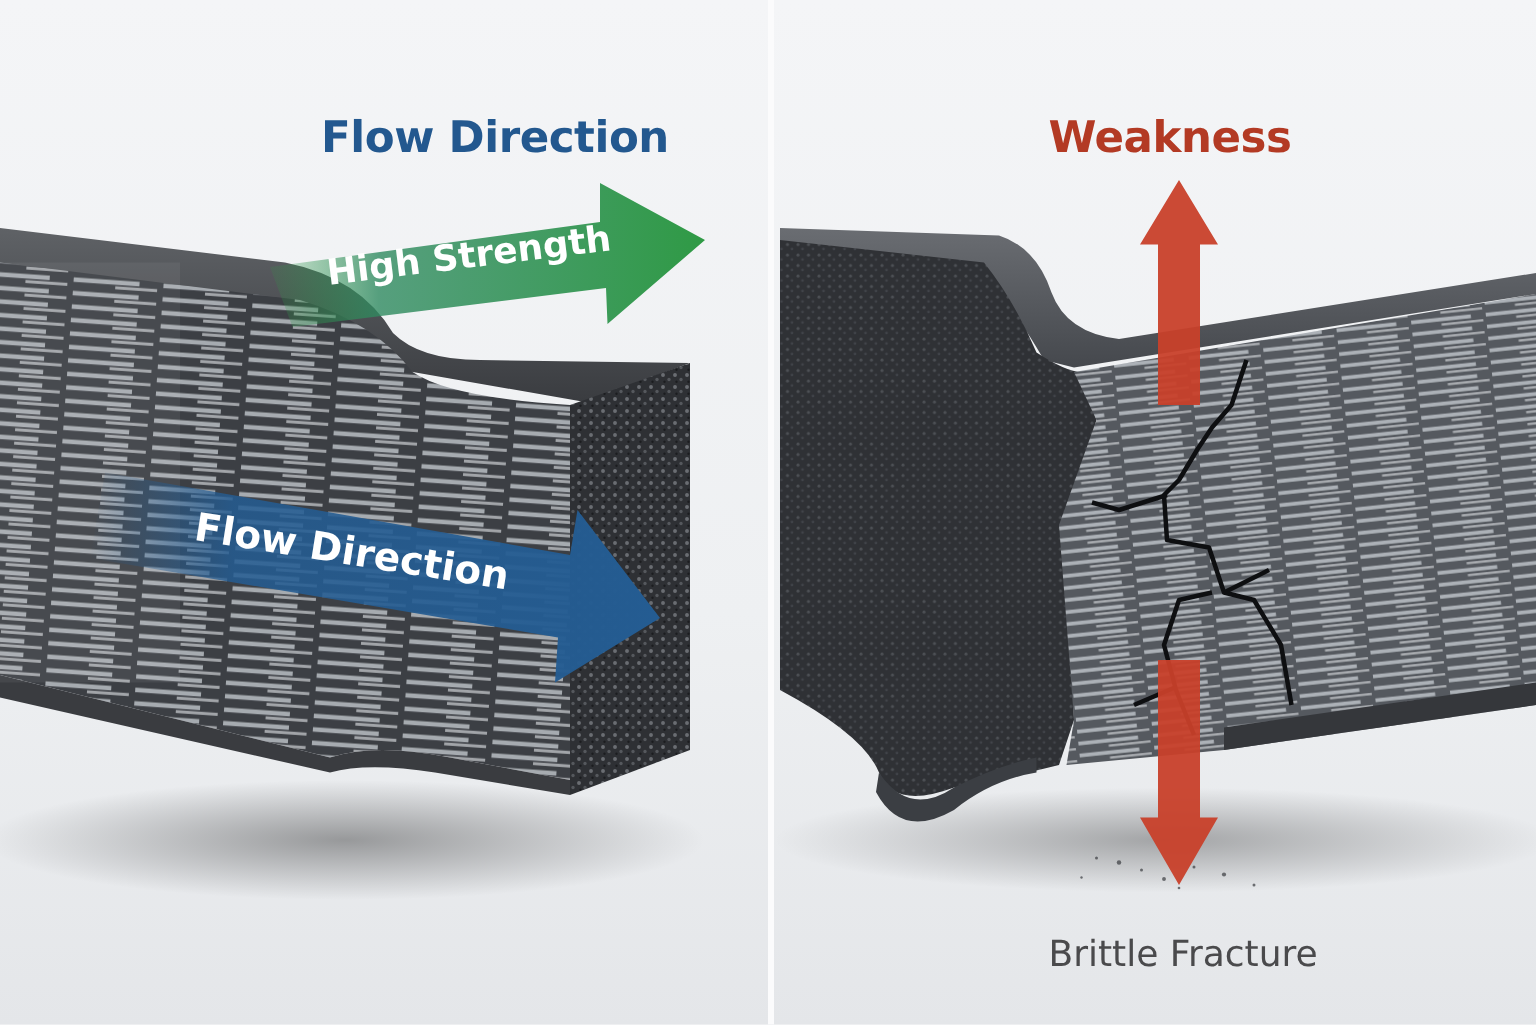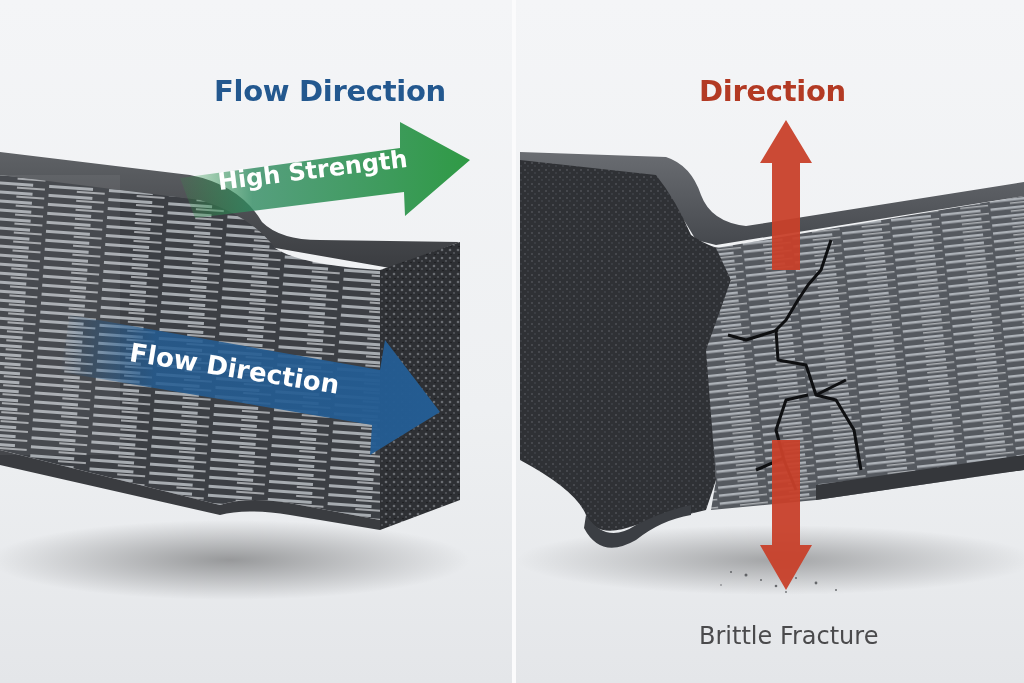--- a/index.html
+++ b/index.html
@@ -141,17 +141,17 @@
         <circle cx="320" cy="590" r="1"></circle>
           <circle cx="205" cy="585" r="0.8"></circle>
           <circle cx="270" cy="592" r="0.9"></circle>
       </g>
 
       <g>
         <path d="M270 120 L296 163 L284 163 L284 270 L256 270 L256 163 L244 163 Z" fill="#c8402a" opacity="0.95"></path>
         <path d="M256 440 L284 440 L284 545 L296 545 L270 590 L244 545 L256 545 Z" fill="#c8402a" opacity="0.95"></path>
       </g>
     </svg>
-    <div class="title title-right">Direction</div>
+    <div class="title title-right">Weakness</div>
     <div class="caption">Brittle Fracture</div>
   </div>
 
 </div>
 
 </body></html>

